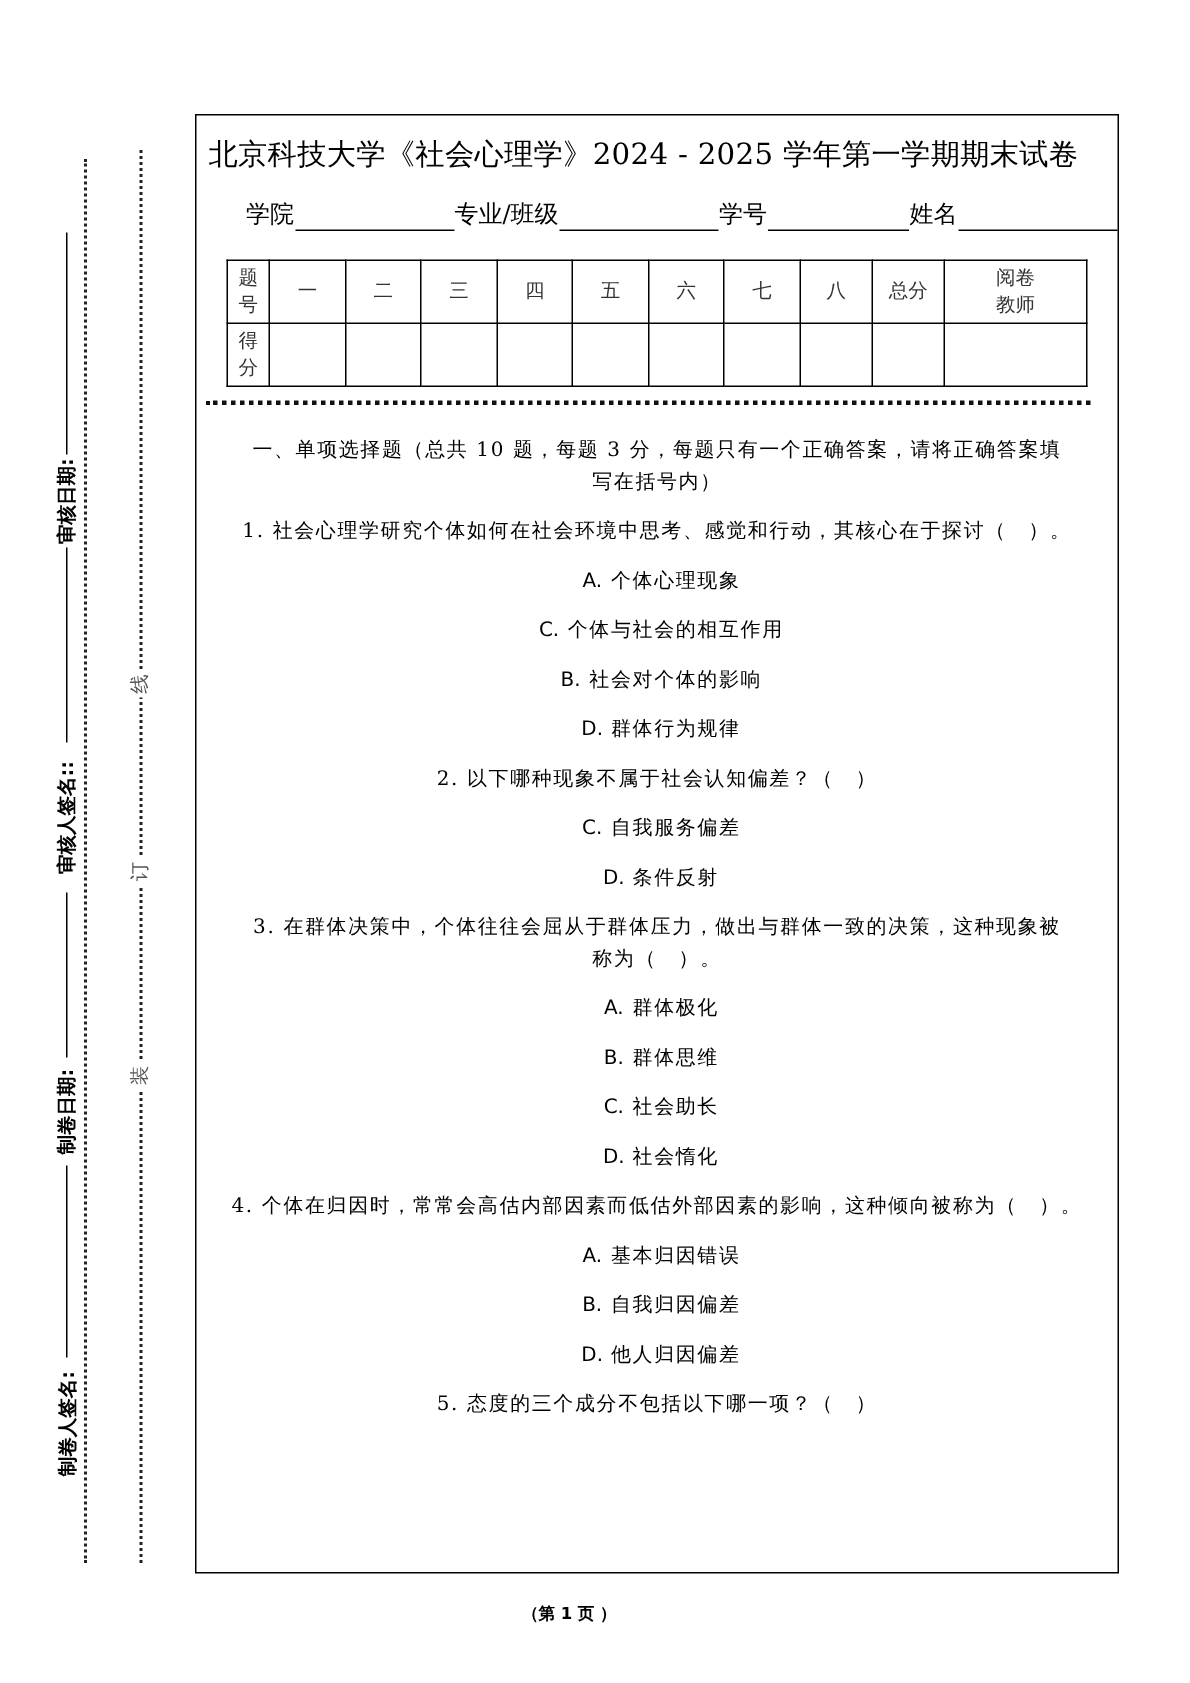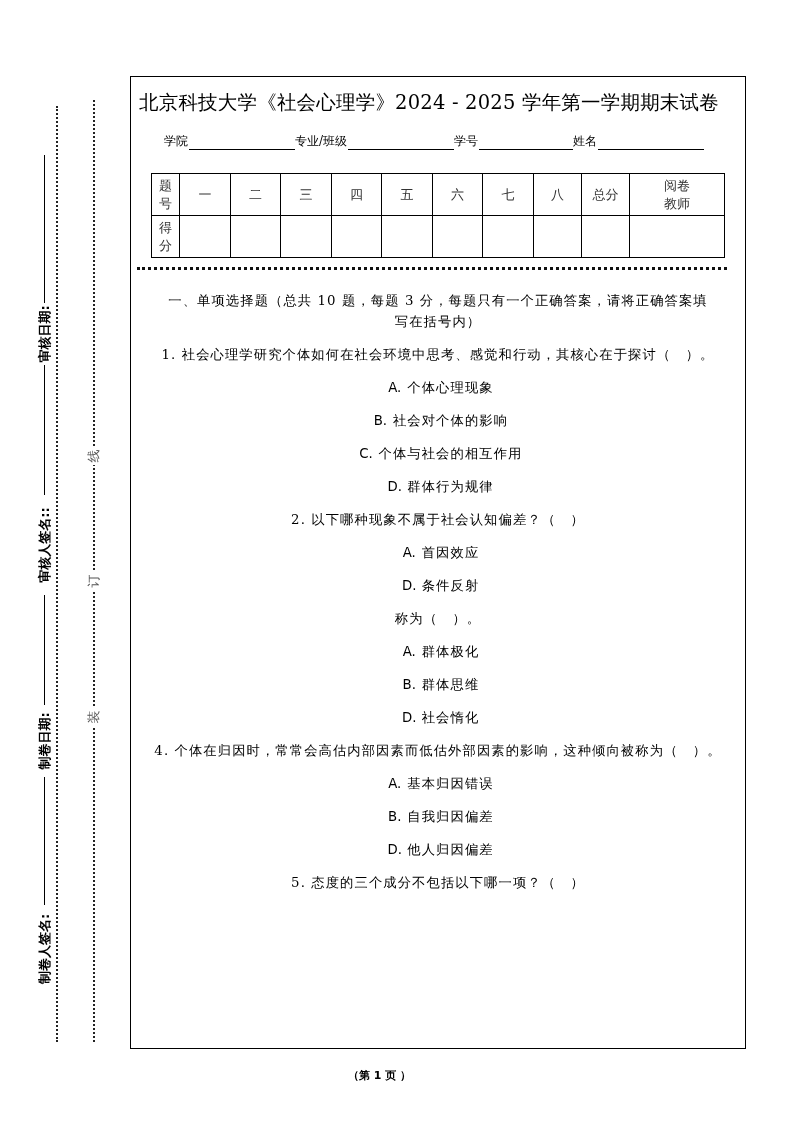--- a/index.html
+++ b/index.html
@@ -27,21 +27,21 @@
   .frame {
     position: absolute; left: 130px; top: 76px; width: 616px; height: 973px;
     border: 1.5px solid #000;
     padding-left: 40px;
   }
   .title {
     position: absolute; left: 8px; top: 12px; width: 600px;
     font-size: 19.5px; letter-spacing: 0.2px; white-space: nowrap;
     font-family: "DejaVu Serif", "Liberation Serif", serif;
   }
-  .info-row { position: absolute; left: 33px; top: 56px; font-size: 12px; display: flex; align-items: flex-end; white-space: nowrap; }
+  .info-row { position: absolute; left: 33px; top: 56px; font-size: 16px; display: flex; align-items: flex-end; white-space: nowrap; }
   .info-row .lbl { margin-right: 1px; }
   .info-row .blank { display: inline-block; border-bottom: 1px solid #000; height: 13px; }
 
   table.score {
     position: absolute; left: 20px; top: 96px; border-collapse: collapse;
     font-size: 13px; text-align: center;
   }
   table.score td { border: 1px solid #000; padding: 0; vertical-align: middle; color: #333; line-height: 18px; }
   table.score tr { height: 42px; }
 
@@ -150,31 +150,33 @@
     </table>
 
   <div class="dotsep"></div>
 
   <div class="q-body">
     <div class="line wrap1">一、单项选择题（总共 10 题，每题 3 分，每题只有一个正确答案，请将正确答案填</div>
     <div class="line">写在括号内）</div>
 
     <div class="line">1. 社会心理学研究个体如何在社会环境中思考、感觉和行动，其核心在于探讨（　）。</div>
     <div class="line"><span class="opt-key">A.</span><span>个体心理现象</span></div>
+    <div class="line"><span class="opt-key">C.</span><span>个体与社会的相互作用</span></div>
     <div class="line"><span class="opt-key">B.</span><span>社会对个体的影响</span></div>
-    <div class="line"><span class="opt-key">C.</span><span>个体与社会的相互作用</span></div>
     <div class="line"><span class="opt-key">D.</span><span>群体行为规律</span></div>
 
     <div class="line">2. 以下哪种现象不属于社会认知偏差？（　）</div>
-    <div class="line"><span class="opt-key">A.</span><span>首因效应</span></div>
+    <div class="line"><span class="opt-key">C.</span><span>自我服务偏差</span></div>
     <div class="line"><span class="opt-key">D.</span><span>条件反射</span></div>
 
+    <div class="line wrap1">3. 在群体决策中，个体往往会屈从于群体压力，做出与群体一致的决策，这种现象被</div>
     <div class="line">称为（　）。</div>
     <div class="line"><span class="opt-key">A.</span><span>群体极化</span></div>
     <div class="line"><span class="opt-key">B.</span><span>群体思维</span></div>
+    <div class="line"><span class="opt-key">C.</span><span>社会助长</span></div>
     <div class="line"><span class="opt-key">D.</span><span>社会惰化</span></div>
 
     <div class="line">4. 个体在归因时，常常会高估内部因素而低估外部因素的影响，这种倾向被称为（　）。</div>
     <div class="line"><span class="opt-key">A.</span><span>基本归因错误</span></div>
     <div class="line"><span class="opt-key">B.</span><span>自我归因偏差</span></div>
     <div class="line"><span class="opt-key">D.</span><span>他人归因偏差</span></div>
 
     <div class="line">5. 态度的三个成分不包括以下哪一项？（　）</div>
   </div>
 </div>

